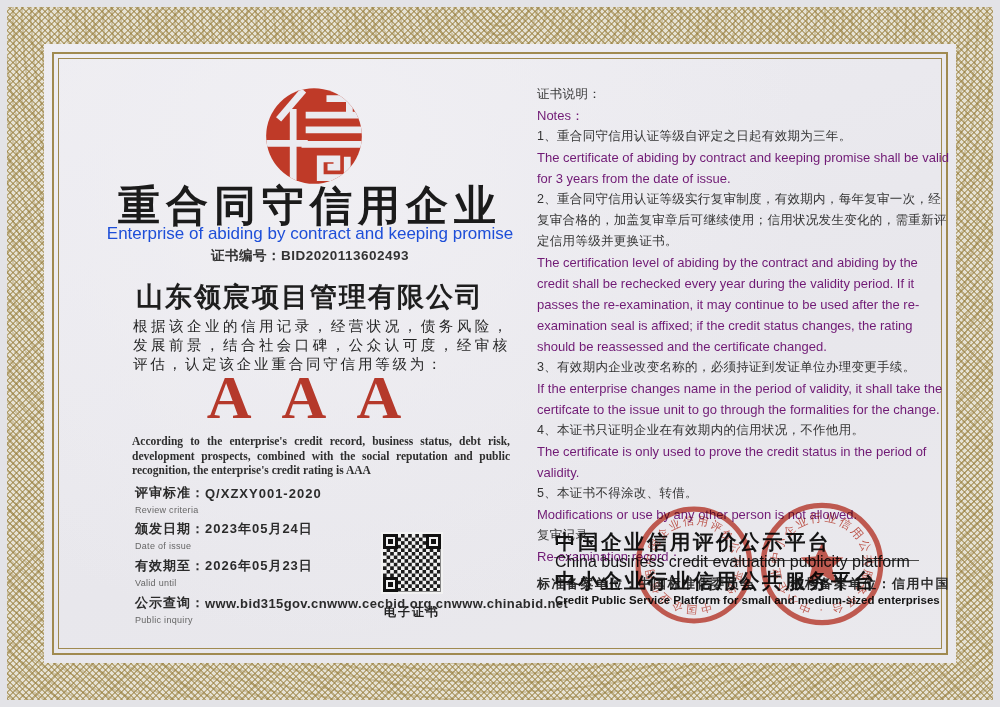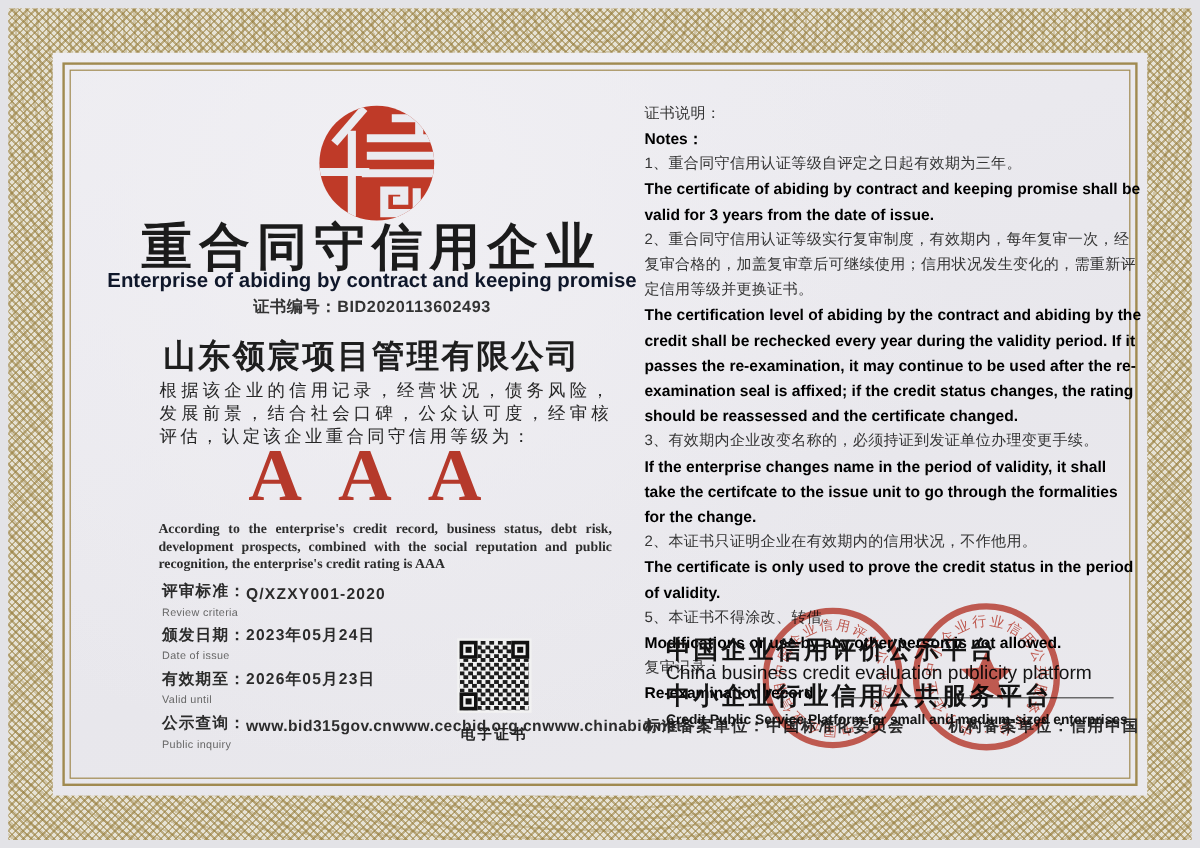--- a/index.html
+++ b/index.html
@@ -17,49 +17,49 @@
                linear-gradient(160deg,#edecf1 0%,#e8e7ec 60%,#eae9ed 100%);}
   .fline-a{position:absolute;inset:52px;border:2px solid #a08a50;pointer-events:none}
   .fline-b{position:absolute;inset:58px;border:1px solid #a08a50;pointer-events:none}
 
   .abs{position:absolute}
   .ctr{text-align:center}
 
   .logo{left:262px;top:84px;width:104px;height:104px}
 
   .title-cn{left:80px;top:178px;width:460px;font-size:42px;font-weight:bold;color:#1b1b1b;letter-spacing:6px;white-space:nowrap}
-  .title-en{left:60px;top:224px;width:500px;font-size:17px;font-weight:bold;color:#0f172a}
+  .title-en{left:60px;top:224px;width:500px;font-size:17px;font-weight:normal;color:#1d4ed8}
   .certno{left:80px;top:247px;width:460px;font-size:13.5px;font-weight:bold;color:#333;letter-spacing:.5px}
   .company{left:80px;top:279px;width:460px;font-size:27px;font-weight:600;color:#1e1e1e;letter-spacing:2px;white-space:nowrap}
 
   .statement-cn{left:133px;top:317px;width:377px;font-size:14.5px;line-height:19px;
                 letter-spacing:2.8px;text-align:justify;color:#262626}
   .rating{left:80px;top:362px;width:460px;font-size:62px;font-weight:bold;
           font-family:"Liberation Serif",serif;letter-spacing:30px;text-indent:18px}
   .statement-en{left:132px;top:434px;width:378px;font-size:11.5px;line-height:14.5px;
                 font-family:"Liberation Serif",serif;font-weight:bold;color:#2d2d2d;text-align:justify}
 
   .field{position:absolute;left:135px}
-  .frow{font-size:13px;font-weight:600;color:#2b2b2b;letter-spacing:1px;display:flex;align-items:flex-end}
+  .frow{font-size:13px;font-weight:600;color:#2b2b2b;letter-spacing:1px;display:flex;align-items:center}
   .fsub{font-size:9px;color:#666;margin-top:3px;letter-spacing:.3px}
   .urls{display:inline-flex;flex-direction:row;letter-spacing:.4px;font-weight:600}
   .urls span{line-height:15px}
 
   .qr{left:383px;top:534px;width:58px;height:58px;
       background:repeating-conic-gradient(#1c1c1c 0% 25%,#f2f2f2 0% 50%);
       background-size:7.2px 7.2px;outline:2px solid #f2f2f2}
   .qr i{position:absolute;width:15px;height:15px;border:3px solid #111;background:#f2f2f2;box-sizing:border-box}
   .qr i b{position:absolute;inset:2px;background:#111}
   .qr .tl{left:0;top:0}.qr .tr{right:0;top:0}.qr .bl{left:0;bottom:0}
   .qr-label{left:378px;top:604px;width:68px;font-size:12px;font-weight:600;color:#222;letter-spacing:2px}
 
   .notes{left:537px;top:84px;width:414px;color:#2f2f2f}
   .notes p{margin:0;line-height:21px}
   .n-cn{font-size:12.5px;letter-spacing:.3px;color:#333}
-  .n-en{font-size:13px;font-weight:700;color:#000000}
+  .n-en{font-size:13px;font-weight:400;color:#701a75}
   .underline{display:inline-block;width:233px;border-bottom:1px solid #4a4a4a;height:13px;margin-left:4px}
   .filing{display:flex;gap:36px;margin-top:8px;font-size:13px;font-weight:600;letter-spacing:1.5px;color:#2b2b2b}
 
   .platform{left:555px;top:530px;width:400px;text-align:left;color:#141414}
   .p-cn{font-size:20.5px;font-weight:bold;letter-spacing:2.5px;line-height:24px;white-space:nowrap}
   .p-en1{font-size:16px;font-weight:400;line-height:15px}
   .p-en2{font-size:11.5px;font-weight:600;line-height:15px}
 
   .stamp{opacity:.8;mix-blend-mode:multiply;pointer-events:none}
   .stamp-l{left:633px;top:504px;width:122px;height:122px}
@@ -152,21 +152,21 @@
 
   <div class="abs notes">
     <p class="n-cn">证书说明：</p>
     <p class="n-en">Notes：</p>
     <p class="n-cn">1、重合同守信用认证等级自评定之日起有效期为三年。</p>
     <p class="n-en">The certificate of abiding by contract and keeping promise shall be valid for 3 years from the date of issue.</p>
     <p class="n-cn">2、重合同守信用认证等级实行复审制度，有效期内，每年复审一次，经复审合格的，加盖复审章后可继续使用；信用状况发生变化的，需重新评定信用等级并更换证书。</p>
     <p class="n-en">The certification level of abiding by the contract and abiding by the credit shall be rechecked every year during the validity period. If it passes the re-examination, it may continue to be used after the re-examination seal is affixed; if the credit status changes, the rating should be reassessed and the certificate changed.</p>
     <p class="n-cn">3、有效期内企业改变名称的，必须持证到发证单位办理变更手续。</p>
     <p class="n-en">If the enterprise changes name in the period of validity, it shall take the certifcate to the issue unit to go through the formalities for the change.</p>
-    <p class="n-cn">2、本证书只证明企业在有效期内的信用状况，不作他用。</p>
+    <p class="n-cn">4、本证书只证明企业在有效期内的信用状况，不作他用。</p>
     <p class="n-en">The certificate is only used to prove the credit status in the period of validity.</p>
     <p class="n-cn">5、本证书不得涂改、转借。</p>
     <p class="n-en">Modifications or use by any other person is not allowed.</p>
     <p class="n-cn">复审记录：</p>
     <p class="n-en">
       <span>Re-examination record：</span><span class="underline"></span>
     </p>
     <div class="filing">
       <span>标准备案单位：中国标准化委员会</span>
       <span>机构备案单位：信用中国</span>

